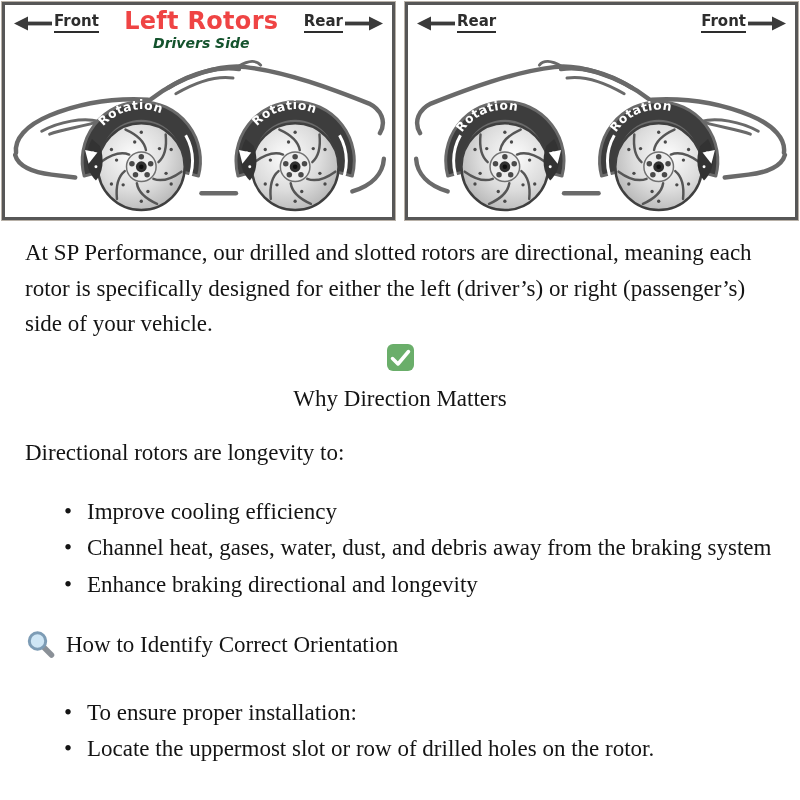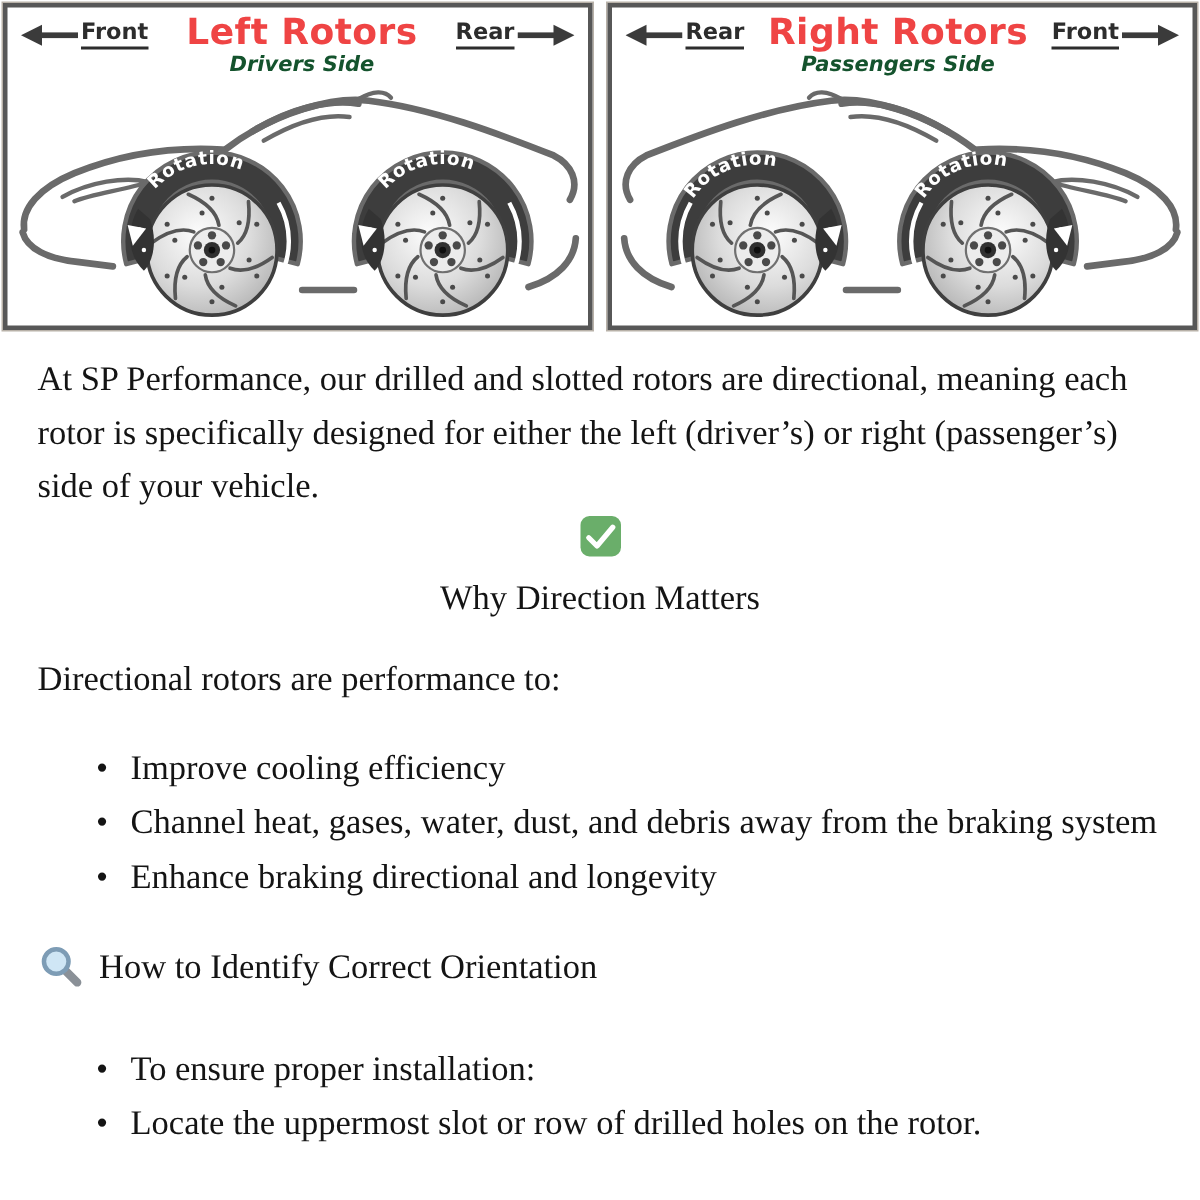--- a/index.html
+++ b/index.html
@@ -154,24 +154,20 @@
 
   <div class="panel">
     <div class="panel-header">
       <div class="dir-label">
         <svg class="arrow-svg" width="38" height="15" viewBox="0 0 38 15">
           <polygon points="0,7.5 14,0.5 14,14.5" fill="#3b3b3b"></polygon>
             <rect x="13" y="5.6" width="25" height="3.8" fill="#3b3b3b"></rect>
         </svg>
         <span class="dir-text">Rear</span>
       </div>
-      <div class="title-block">
-        <div class="panel-title">Right Rotors</div>
-        <div class="panel-subtitle">Passengers Side</div>
-      </div>
       <div class="dir-label">
         <span class="dir-text">Front</span>
         <svg class="arrow-svg" width="38" height="15" viewBox="0 0 38 15">
           <polygon points="38,7.5 24,0.5 24,14.5" fill="#3b3b3b"></polygon>
             <rect x="0" y="5.6" width="25" height="3.8" fill="#3b3b3b"></rect>
         </svg>
       </div>
     </div>
     <svg class="car-svg" viewBox="0 0 390 215" preserveAspectRatio="xMidYMax meet">
       <g transform="translate(390,0) scale(-1,1)">
@@ -203,21 +199,21 @@
 
   <h2 class="sec-h why-h">
     <span class="check-icon">
       <svg width="27" height="27" viewBox="0 0 27 27">
         <polyline points="5.5,14.5 11,20 21.5,7.5" fill="none" stroke="#ffffff" stroke-width="3.5" stroke-linecap="round" stroke-linejoin="round"></polyline>
       </svg>
     </span>
     <span>Why Direction Matters</span>
   </h2>
 
-  <p class="lead">Directional rotors are performance to:</p>
+  <p class="lead">Directional rotors are longevity to:</p>
 
   <ul class="blist">
     <li>Improve cooling efficiency</li>
     <li>Channel heat, gases, water, dust, and debris away from the braking system</li>
     <li>Enhance braking directional and longevity</li>
   </ul>
 
   <h2 class="sec-h how-h">
     <span class="mag-icon">
       <svg width="31" height="31" viewBox="0 0 31 31">

